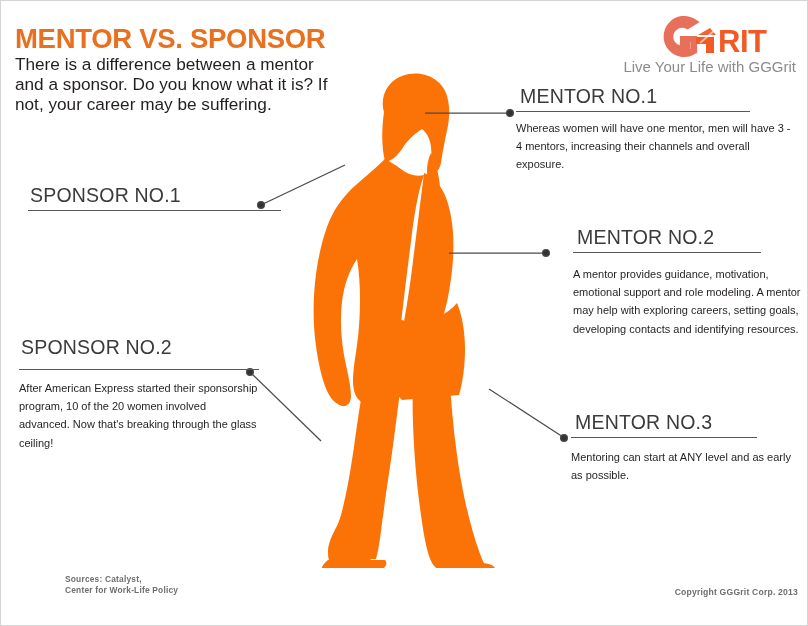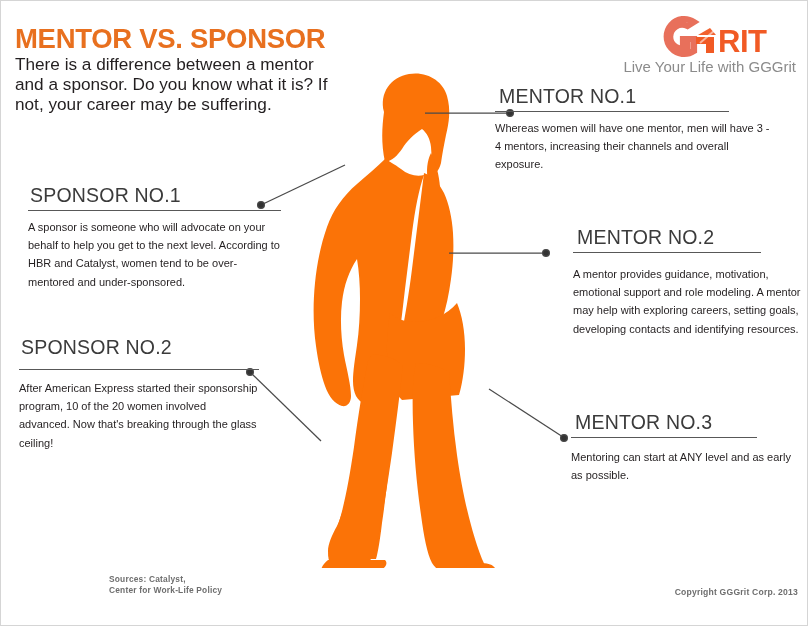--- a/index.html
+++ b/index.html
@@ -62,21 +62,20 @@
 
   
   #wires { position: absolute; left: 0; top: 0; width: 808px; height: 626px; }
 
   
   #sources {
     position: absolute; left: 64px; top: 573px;
     font-size: 8.4px; line-height: 10.5px;
     color: #6e6e6e; font-weight: bold;
     letter-spacing: 0.2px;
-    margin-left: 44px;
   }
   #copyright {
     position: absolute; right: 9px; top: 586px;
     font-size: 8.6px; color: #6e6e6e; font-weight: bold;
     letter-spacing: 0.2px; white-space: nowrap;
   }
 </style>
 </head>
 <body>
 
@@ -184,30 +183,29 @@
       <circle cx="260" cy="204" r="3.4"></circle>
 
       <line x1="320" y1="440" x2="250" y2="372"></line>
       <circle cx="249" cy="371" r="3.4"></circle>
     </g>
   </svg>
 
   <div class="callout left" style="left:18px; top:183px; width:253px;margin-left:9px;">
     <div class="c-title">SPONSOR NO.1</div>
     <div class="c-rule"></div>
-    <div class="c-body">A sponsor is someone who will advocate on your behalf to help you get to the next level. According to HBR and Catalyst, women tend to be over-mentored and under-sponsored.</div>
   </div>
 
   <div class="callout left" style="left:18px; top:335px; width:240px;">
     <div class="c-title">SPONSOR NO.2</div>
     <div class="c-rule" style="margin-top:10px; margin-bottom:9px;"></div>
     <div class="c-body">After American Express started their sponsorship program, 10 of the 20 women involved advanced.  Now that's breaking through the glass ceiling!</div>
   </div>
 
-  <div class="callout right" style="left:494px; top:84px; width:280px;">
+  <div class="callout right" style="left:515px; top:84px; width:280px;">
     <div class="c-title">MENTOR NO.1</div>
     <div class="c-rule" style="width:234px;"></div>
     <div class="c-body">Whereas women will have one mentor, men will have 3 - 4 mentors, increasing their channels and overall exposure.</div>
   </div>
 
   <div class="callout right" style="left:572px; top:225px; width:240px;">
     <div class="c-title">MENTOR NO.2</div>
     <div class="c-rule" style="width:188px; margin-bottom:12px;"></div>
     <div class="c-body">A mentor provides guidance, motivation, emotional support and role modeling.  A mentor may help with exploring careers, setting goals, developing contacts and identifying resources.</div>
   </div>

